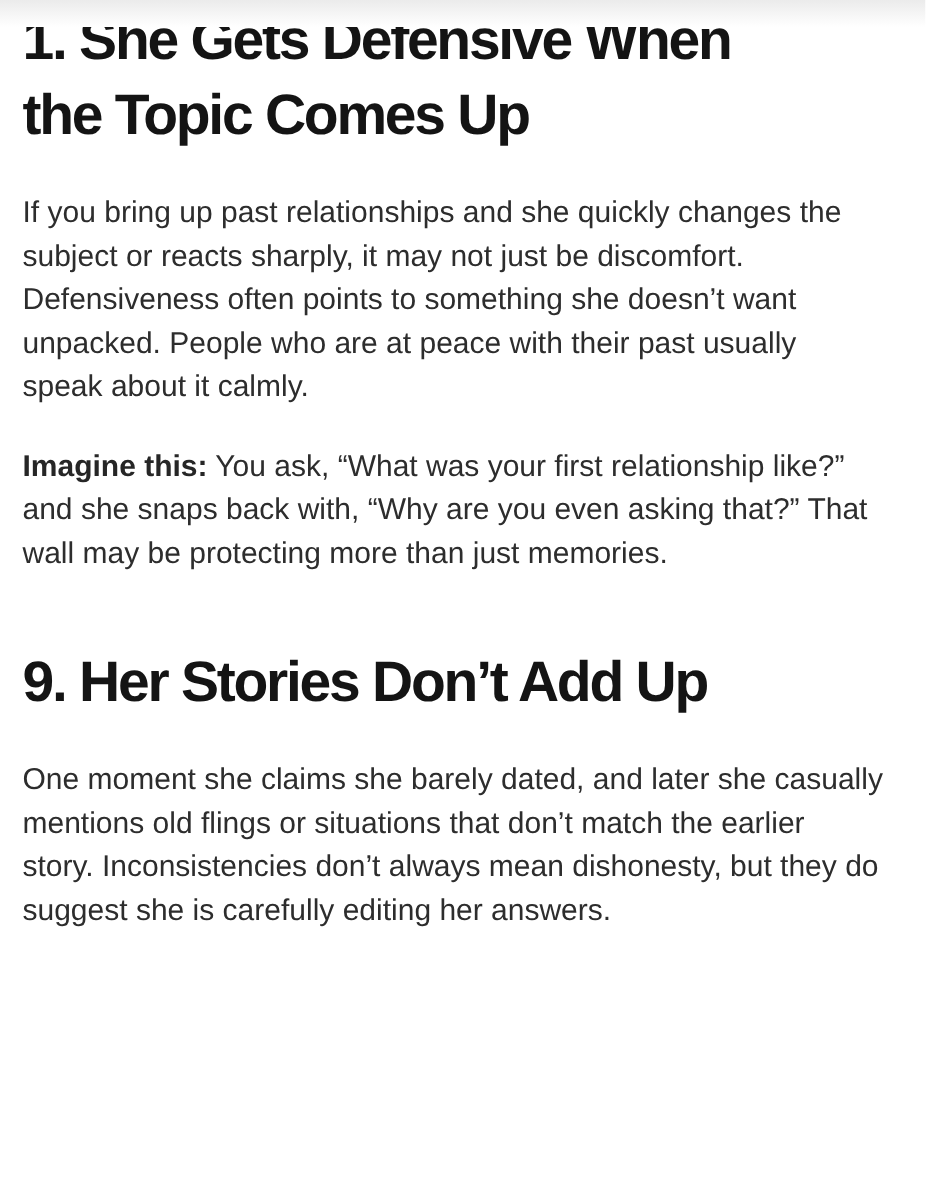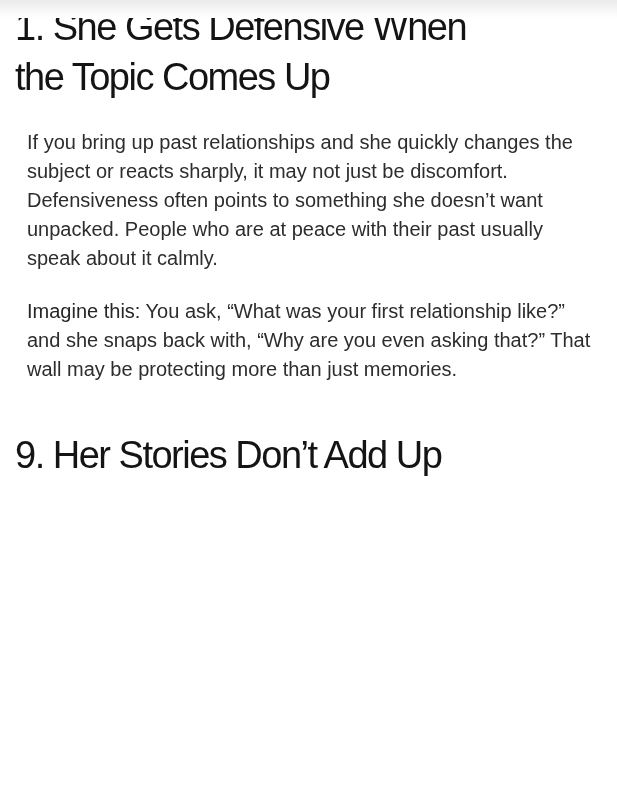--- a/index.html
+++ b/index.html
@@ -22,40 +22,40 @@
     height: 18px;
     background: linear-gradient(#ebebeb, #ffffff);
     pointer-events: none;
   }
   .article {
     padding: 2px 15px 0 15px;
   }
   .article h2 {
     font-size: 38px;
     line-height: 50px;
-    font-weight: 400;
+    font-weight: 700;
     letter-spacing: -1.5px;
     color: #141414;
     margin: 46px 0 26px 0;
   }
   .article h2.first {
     margin-top: 0;
   }
   .article h2.narrow {
     max-width: 500px;
   }
   .article p {
     font-size: 20px;
     line-height: 29px;
     color: #2d2d2d;
-    margin: 0 0 24px 12px;
+    margin: 0 0 24px 0;
     max-width: 574px;
   }
   .article p strong {
-    font-weight: 400;
+    font-weight: 700;
     color: #262626;
   }
 </style>
 </head>
 <body>
 
 <div class="top-fade"></div>
 
 <main class="article">
 
@@ -67,16 +67,19 @@
     </p>
 
     <p>
       <strong>Imagine this:</strong><span> You ask, “What was your first relationship like?” and she snaps back with, “Why are you even asking that?” That wall may be protecting more than just memories.</span>
     </p>
   </section>
 
   <section>
     <h2>9. Her Stories Don’t Add Up</h2>
 
+    <p>
+      <span>One moment she claims she barely dated, and later she casually mentions old flings or situations that don’t match the earlier story. Inconsistencies don’t always mean dishonesty, but they do suggest she is carefully editing her answers.</span>
+    </p>
 
   </section>
 
 </main>
 
 </body></html>

